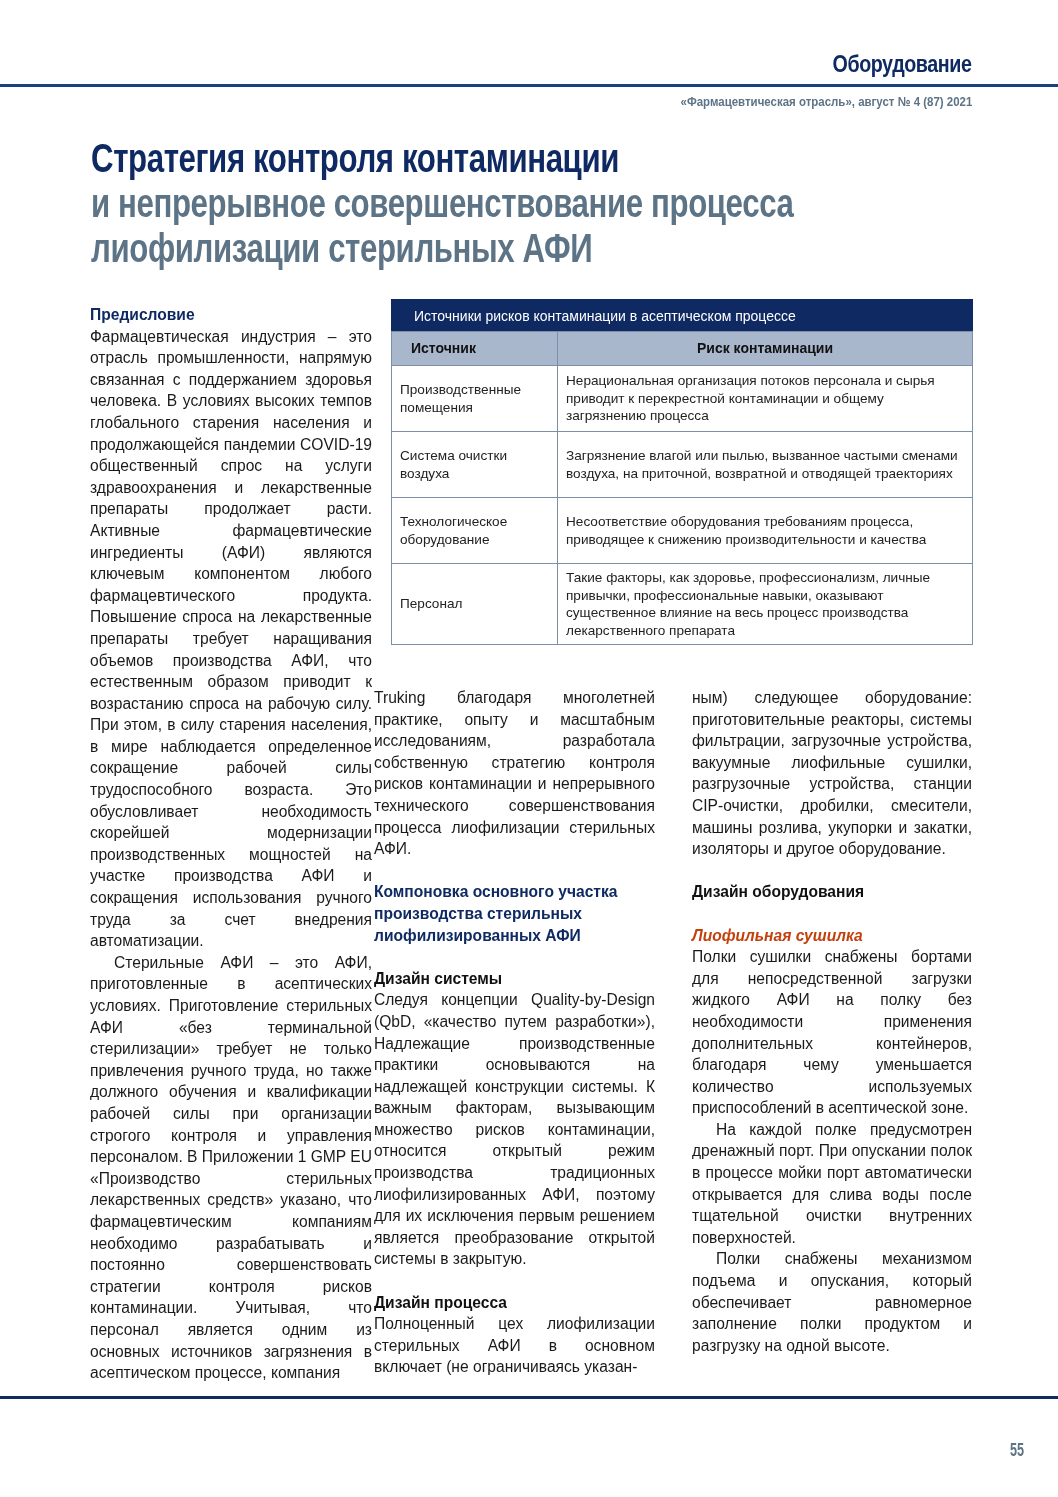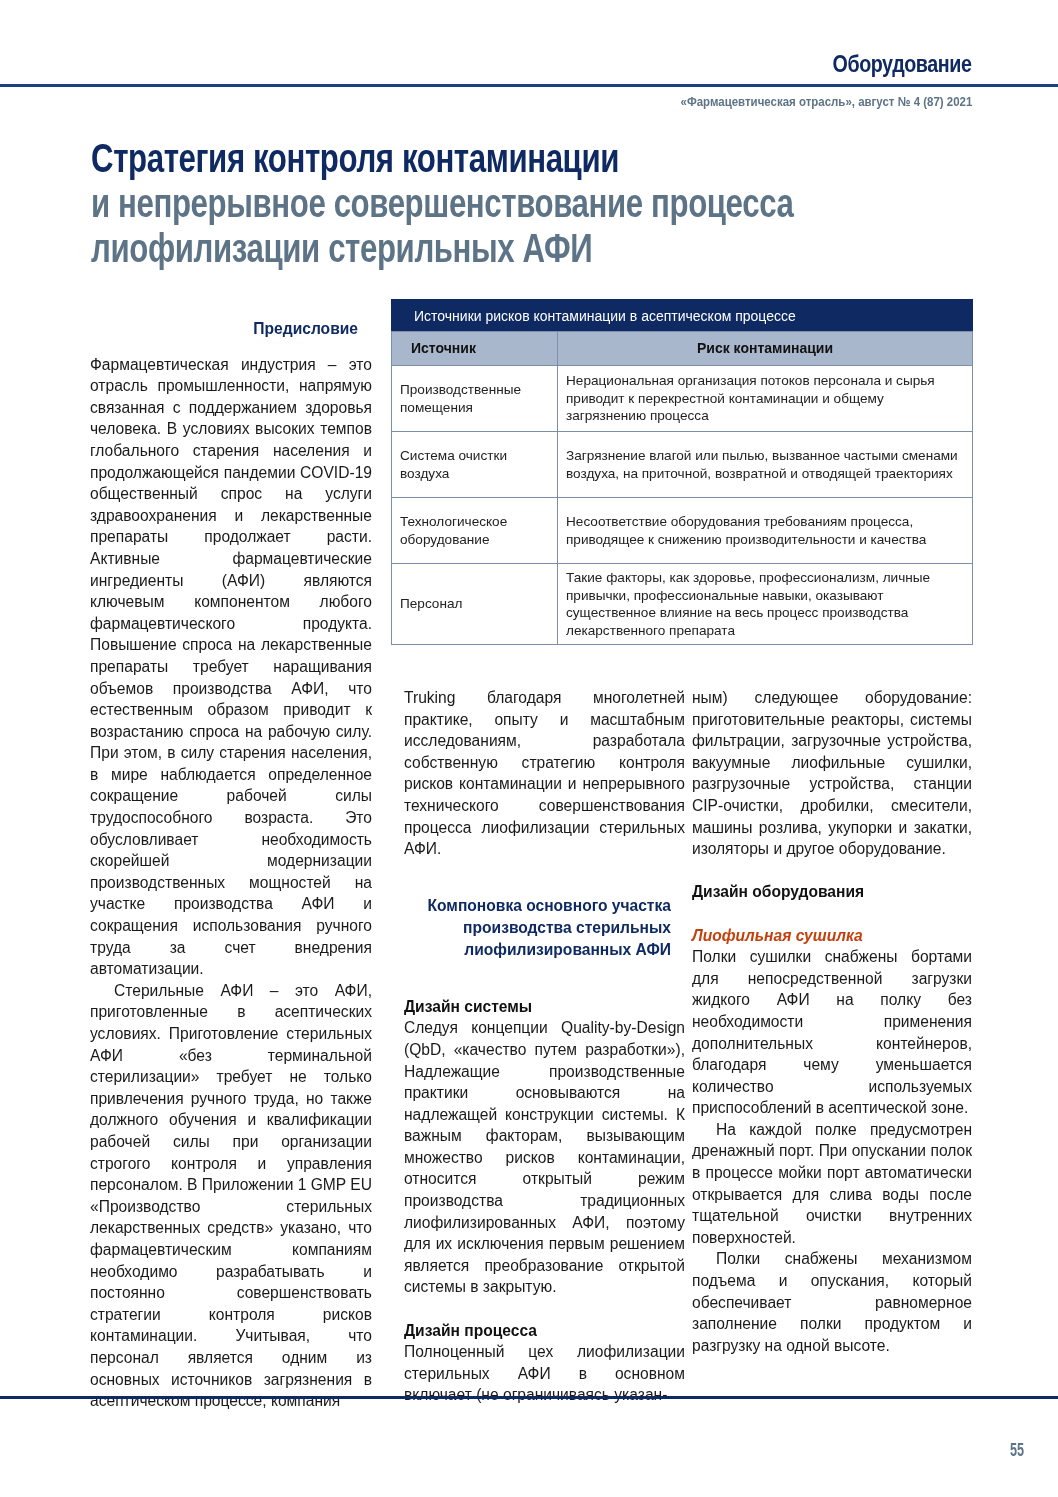--- a/index.html
+++ b/index.html
@@ -14,24 +14,24 @@
 
     .title { position: absolute; left: 91px; top: 136px; font-weight: bold; font-size: 40px; line-height: 45px;
       transform: scaleX(0.78); transform-origin: left top; white-space: nowrap; letter-spacing: -0.5px; }
     .title .l1 { color: #0f2a63; display: block; }
     .title .l2 { color: #5d7386; display: block; }
 
     .col { position: absolute; font-size: 15.6px; line-height: 21.6px; text-align: justify; }
     .col p { margin: 0; }
     .col .indent { text-indent: 24px; }
     .col1 { left: 90px; top: 304px; width: 282px; }
-    .col2 { left: 404px; top: 687px; width: 281px; }
+    .col2 { left: 374px; top: 687px; width: 281px; }
     .col3 { left: 692px; top: 687px; width: 280px; }
 
-    h3.blue { margin: 14px; font-size: 15.6px; line-height: 21.6px; color: #0f2a63; font-weight: bold; text-align: right; }
+    h3.blue { margin: 0; font-size: 15.6px; line-height: 21.6px; color: #0f2a63; font-weight: bold; text-align: left; }
     h4.plain { margin: 0; font-size: 15.6px; line-height: 21.6px; color: #111; font-weight: bold; }
     h4.italic { margin: 0; font-size: 15.6px; line-height: 21.6px; color: #c2410c; font-weight: bold; font-style: italic; }
     .gap { height: 21.6px; }
 
     .table-wrap { position: absolute; left: 391px; top: 299px; width: 582px; }
     .tbl-caption { background: #0f2a63; color: #ffffff; font-size: 14px; height: 32px; line-height: 34px; padding-left: 23px; }
     table { border-collapse: collapse; width: 100%; font-size: 13.6px; line-height: 17.5px; }
     th { background: #a9b7cd; color: #111; font-weight: bold; height: 31px; border: 1px solid #7d8fa8; font-size: 14px; }
     th.src { text-align: left; padding-left: 19px; width: 145px; }
     th.risk { text-align: center; }

